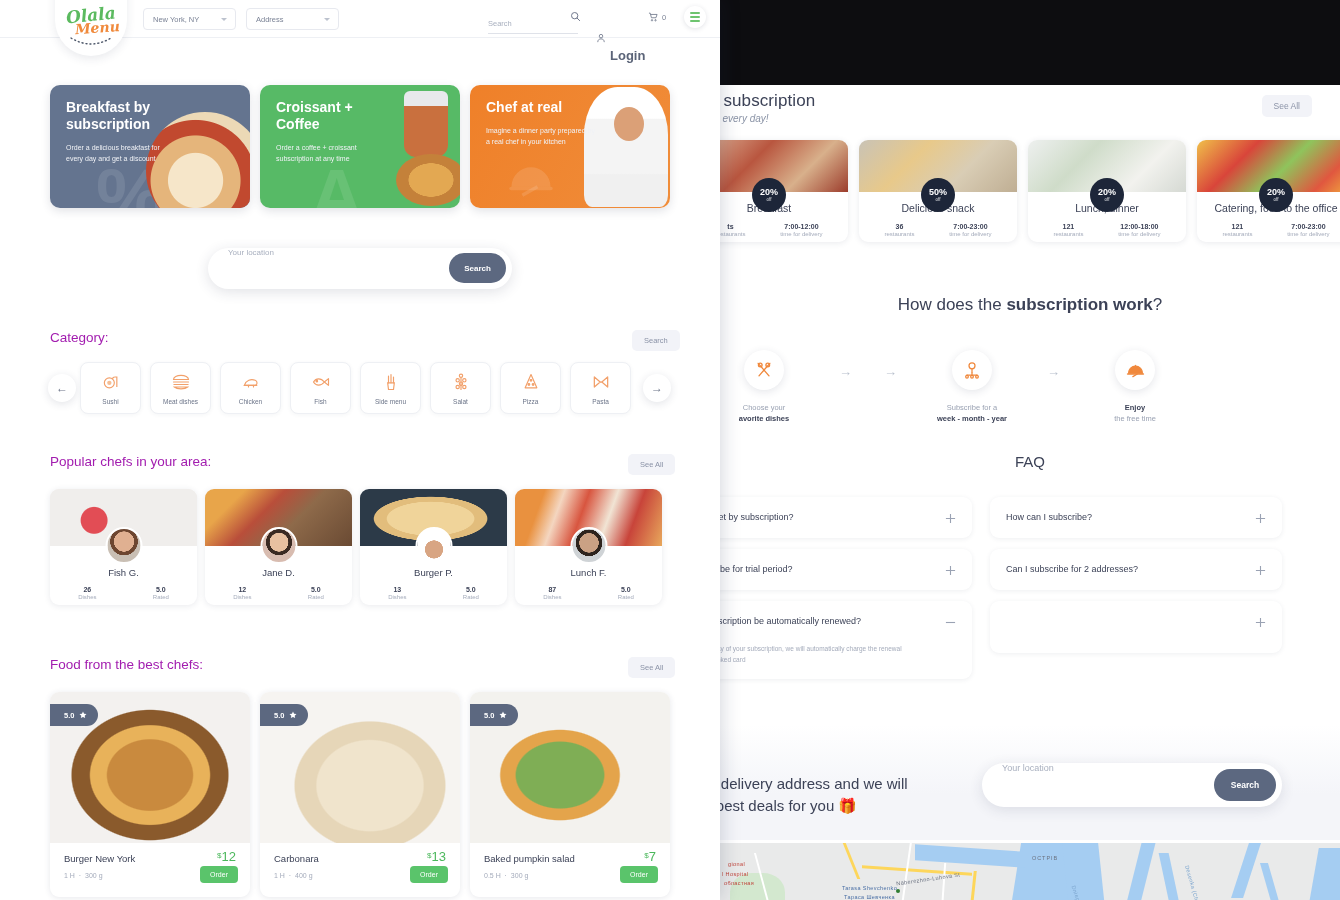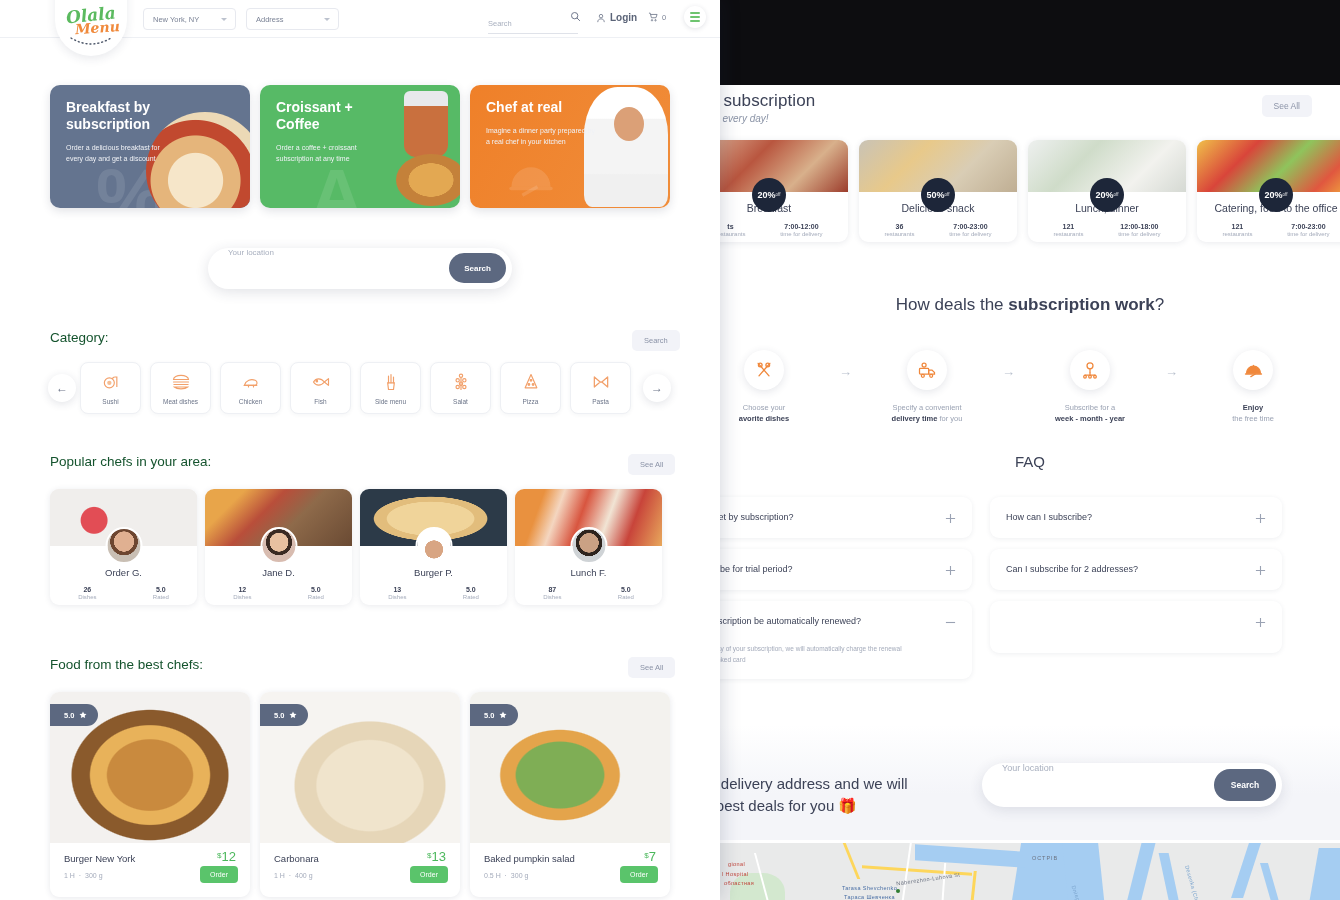--- a/index.html
+++ b/index.html
@@ -31,21 +31,21 @@
 
   .sub-cards { position: absolute; left: -30px; top: 55px; display: flex; gap: 11px; }
   .sub-card {
     width: 158px; height: 102px; background: #fff; border-radius: 9px;
     box-shadow: 0 1px 6px rgba(40,50,80,.10); overflow: hidden; position: relative;
   }
   .sub-card .photo { height: 52px; width: 100%; position: relative; }
   .badge-disc {
     position: absolute; left: 50%; top: 38px; transform: translateX(-50%);
     width: 34px; height: 34px; border-radius: 50%; background: #1d2639; color: #fff;
-    display: flex; align-items: center; justify-content: center;
+    display: flex; flex-direction: column; align-items: center; justify-content: center;
     z-index: 3;
   }
   .badge-disc .p { font-size: 9px; font-weight: 700; line-height: 1; }
   .badge-disc .o { font-size: 4.5px; line-height: 1.3; opacity: .85; }
   .sub-card .cname { position: absolute; top: 62px; width: 100%; text-align: center; font-size: 10.5px; color: #3c4257; }
   .sub-card .meta { position: absolute; top: 82px; width: 100%; display: flex; justify-content: space-around; padding: 0 8px; }
   .meta .mcell { text-align: center; }
   .meta .mv { font-size: 7px; font-weight: 700; color: #3c4257; display: block; line-height: 1.3; }
   .meta .ml { font-size: 6px; color: #a4abbb; display: block; line-height: 1.3; }
 
@@ -129,21 +129,21 @@
   .hdr-select .caret { position: absolute; right: 8px; width: 0; height: 0; border-left: 3px solid transparent; border-right: 3px solid transparent; border-top: 3.5px solid #bcc2ce; }
   #sel-city { left: 143px; width: 93px; }
   #sel-addr { left: 246px; width: 93px; }
 
   .search-inline { position: absolute; left: 488px; top: 12px; width: 90px; border-bottom: 1px solid #dfe2e9; padding-bottom: 3px; }
   .search-inline input { border: none; outline: none; width: 100%; font-size: 7.5px; color: #7b8396; font-family: "Liberation Sans", sans-serif; background: transparent; }
   .search-inline input::placeholder { color: #a9b0bf; }
   .icon-btn { position: absolute; display: flex; align-items: center; gap: 4px; cursor: pointer; }
   #btn-searchicon { left: 570px; top: 11px; }
   #btn-login { left: 596px; top: 12px; }
-  #btn-login .lbl { font-size: 10px; color: #5b6478; font-weight: 700; }
+  #btn-login .lbl { font-size: 13px; color: #5b6478; font-weight: 700; margin-top: 36px; }
   #btn-cart { left: 648px; top: 12px; }
   #btn-cart .lbl { font-size: 7.5px; color: #7b8396; }
   .burger {
     position: absolute; left: 684px; top: 6px; width: 22px; height: 22px; border-radius: 50%;
     background: #fff; box-shadow: 0 1px 5px rgba(40,50,80,.14);
     display: flex; flex-direction: column; align-items: center; justify-content: center; gap: 2.5px; cursor: pointer;
   }
   .burger span { width: 10px; height: 1.6px; background: #6ec46f; border-radius: 1px; display: block; }
 
   
@@ -167,21 +167,21 @@
     display: flex; align-items: center;
   }
   .loc-bar .ph { font-size: 8px; color: #a9b0bf; margin-left: 20px; }
   .loc-btn {
     position: absolute; right: 6px; top: 5px; width: 57px; height: 30px; border-radius: 16px;
     background: #5c6880; color: #fff; font-size: 8px; font-weight: 700;
     display: flex; align-items: center; justify-content: center; border: none; cursor: pointer;
   }
 
   
-  .sec-title { position: absolute; font-size: 13.5px; color: #14532d; }
+  .sec-title { position: absolute; font-size: 13.5px; color: #a21caf; }
   .sec-btn {
     position: absolute; background: #f2f3f8; color: #8b93a7; font-size: 7.5px;
     border-radius: 5px; padding: 6px 12px; border: none; cursor: pointer;
   }
 
   .cat-row { position: absolute; left: 80px; top: 362px; display: flex; gap: 9px; }
   .cat-card {
     width: 61px; height: 52px; background: #fff; border: 1px solid #eef0f4; border-radius: 8px;
     box-shadow: 0 1px 4px rgba(40,50,80,.05);
     display: flex; flex-direction: column; align-items: center; justify-content: center; gap: 6px; cursor: pointer;
@@ -320,50 +320,37 @@
             </div>
             <div class="mcell">
               <span class="mv">7:00-23:00</span>
               <span class="ml">time for delivery</span>
             </div>
           </div>
         </div>
       </div>
 
       <div class="how-head">
-        <span>How deals the </span><b>subscription work</b><span>?</span>
+        <span>How does the </span><b>subscription work</b><span>?</span>
       </div>
 
       <div class="steps">
         <div class="step">
           <div class="circ">
             <svg width="20" height="20" viewBox="0 0 24 24" fill="none" stroke="#f0883c" stroke-width="1.6" stroke-linecap="round">
               <path d="M5 4 L18 19"></path>
                 <path d="M19 4 L6 19"></path>
               <circle cx="7.5" cy="6" r="2.2"></circle>
                 <circle cx="16.5" cy="6" r="2.2"></circle>
             </svg>
           </div>
           <div class="l1">Choose your</div>
           <div class="l2">avorite dishes</div>
         </div>
         <div class="arrow-sep">→</div>
-        <div class="step">
-          <div class="circ">
-            <svg width="20" height="20" viewBox="0 0 24 24" fill="none" stroke="#f0883c" stroke-width="1.5" stroke-linecap="round">
-              <rect x="3" y="10" width="11" height="7" rx="1"></rect>
-                <path d="M14 12h4l3 3v2h-7z"></path>
-              <circle cx="7" cy="19" r="1.8"></circle>
-                <circle cx="17" cy="19" r="1.8"></circle>
-              <circle cx="8.5" cy="6" r="2.4"></circle>
-            </svg>
-          </div>
-          <div class="l1">Specify a convenient</div>
-          <div class="l2"><span>delivery time</span><span class="light" style="font-weight:400;color:#9aa2b3"> for you</span></div>
-        </div>
         <div class="arrow-sep">→</div>
         <div class="step">
           <div class="circ">
             <svg width="20" height="20" viewBox="0 0 24 24" fill="none" stroke="#f0883c" stroke-width="1.5" stroke-linecap="round">
               <circle cx="12" cy="7" r="3.6"></circle>
                 <path d="M12 10.6v4"></path>
                 <path d="M6 18h12"></path>
               <circle cx="6" cy="20" r="1.6"></circle>
                 <circle cx="12" cy="20" r="1.6"></circle>
                 <circle cx="18" cy="20" r="1.6"></circle>
@@ -641,21 +628,21 @@
       </div>
     </div>
 
     <div class="sec-title" style="left:50px;top:454px">Popular chefs in your area:</div>
     <button class="sec-btn" style="left:628px;top:454px">See All</button>
 
     <div class="chef-row">
       <div class="chef-card">
         <div class="photo" style="background:radial-gradient(circle at 30% 55%,#e24d55 0 12%,#f0eeec 13% 100%),linear-gradient(160deg,#f4f1ee,#e9e4e0)"></div>
         <div class="chef-av" style="background:radial-gradient(circle at 50% 38%,#e0b091 0 38%,#6d4630 39% 52%,#c9bfb4 53% 100%)"></div>
-        <div class="cname">Order G.</div>
+        <div class="cname">Fish G.</div>
         <div class="meta">
           <div class="mcell">
             <span class="mv">26</span>
             <span class="ml">Dishes</span>
           </div>
           <div class="mcell">
             <span class="mv">5.0</span>
             <span class="ml">Rated</span>
           </div>
         </div>

